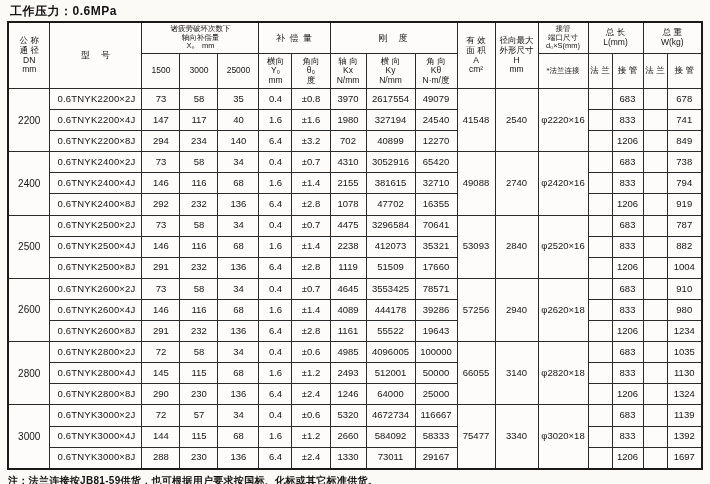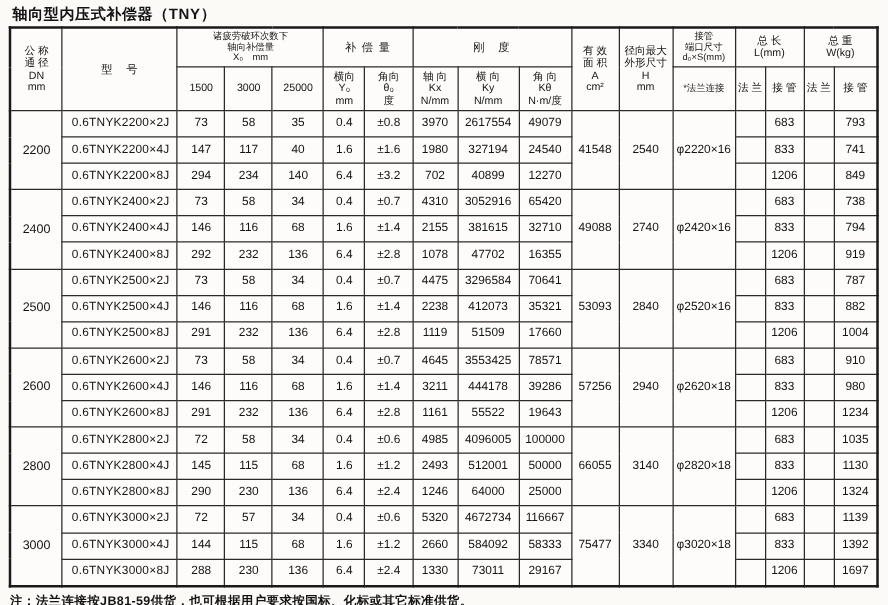--- a/index.html
+++ b/index.html
@@ -41,21 +41,21 @@
   tbody td.dn-cell{font-size:10px;}
   .footnote{
     font-size:10px;font-weight:bold;
     padding:4px 8px 0 8px;letter-spacing:.3px;
   }
 </style>
 </head>
 <body>
 
 <div class="topbar">
-  <span>轴向型内压式补偿器（TNY）</span>
+  <span>工作压力：0.6MPa</span>
 </div>
 
 <table class="spec-table">
   <colgroup>
     <col style="width:42px">
       <col style="width:92px">
     <col style="width:38px">
       <col style="width:38px">
       <col style="width:41px">
     <col style="width:33px">
@@ -136,21 +136,21 @@
         <td>±0.8</td>
         <td>3970</td>
         <td>2617554</td>
         <td>49079</td>
         <td rowspan="3">41548</td>
         <td rowspan="3">2540</td>
         <td rowspan="3">φ2220×16</td>
         <td></td>
         <td>683</td>
         <td></td>
-        <td>793</td>
+        <td>678</td>
       </tr>
       <tr>
         <td class="model-cell">0.6TNYK2200×4J</td>
         <td>147</td>
         <td>117</td>
         <td>40</td>
         <td>1.6</td>
         <td>±1.6</td>
         <td>1980</td>
         <td>327194</td>
@@ -292,21 +292,21 @@
         <td></td>
         <td>910</td>
       </tr>
       <tr>
         <td class="model-cell">0.6TNYK2600×4J</td>
         <td>146</td>
         <td>116</td>
         <td>68</td>
         <td>1.6</td>
         <td>±1.4</td>
-        <td>3211</td>
+        <td>4089</td>
         <td>444178</td>
         <td>39286</td>
         <td></td>
         <td>833</td>
         <td></td>
         <td>980</td>
       </tr>
       <tr>
         <td class="model-cell">0.6TNYK2600×8J</td>
         <td>291</td>

